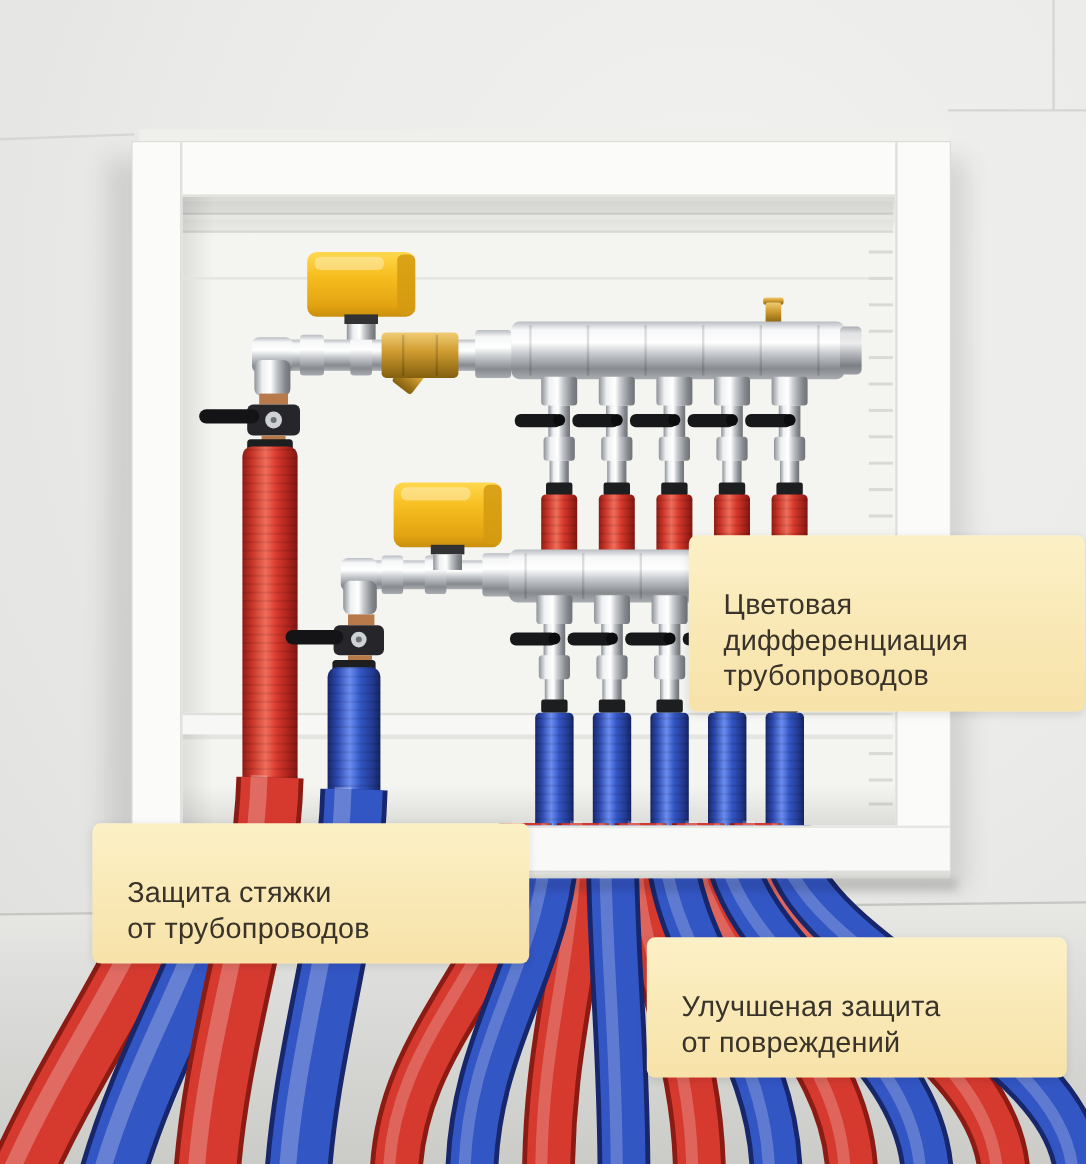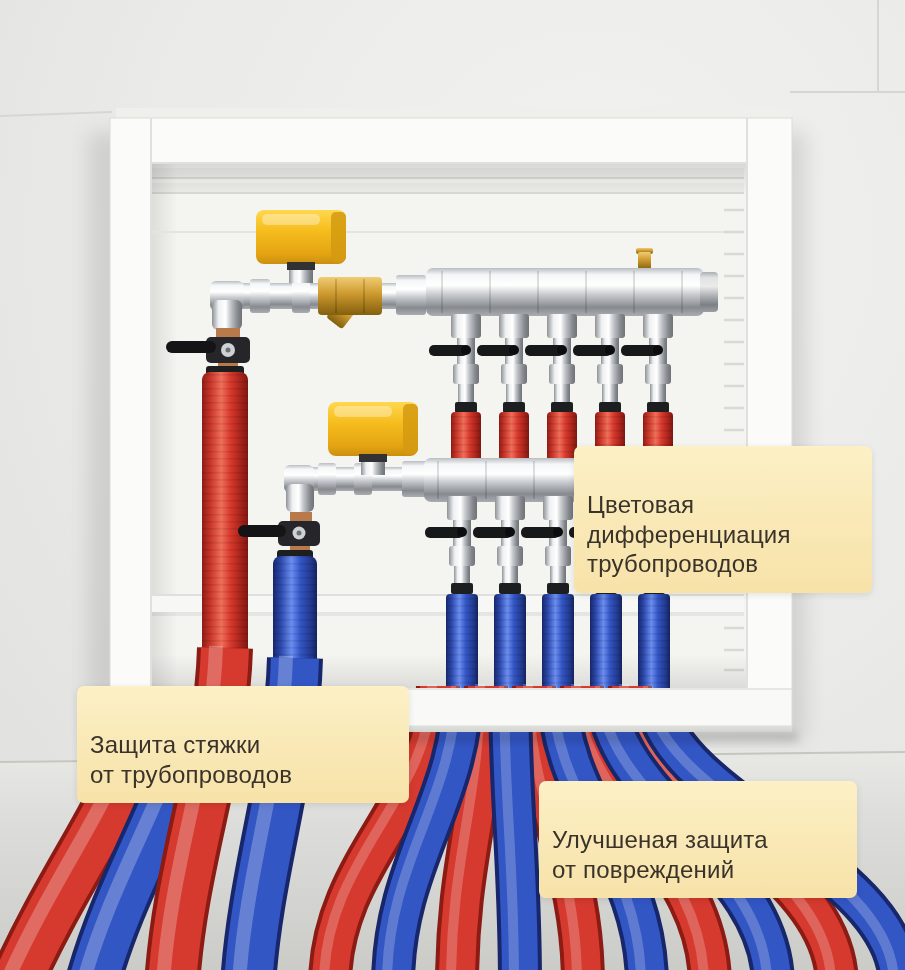--- a/index.html
+++ b/index.html
@@ -6,21 +6,21 @@
   .stage{
     position:relative;width:905px;height:970px;overflow:hidden;
     font-family:"Liberation Sans",sans-serif;
     background:#ececea;
   }
   .stage svg{position:absolute;left:0;top:0;}
   .callout{
     position:absolute;
     background:linear-gradient(180deg,#fcf0c6 0%,#f7e2a8 100%);
     border-radius:7px;
-    padding:14px 13px;
+    padding:14px 29px;
     font-size:24px;
     line-height:1.24;
     letter-spacing:.2px;
     color:#3a332a;
     white-space:pre-line;
     box-shadow:0 2px 7px rgba(0,0,0,.10);
   }
 </style>
 </head>
 <body>

